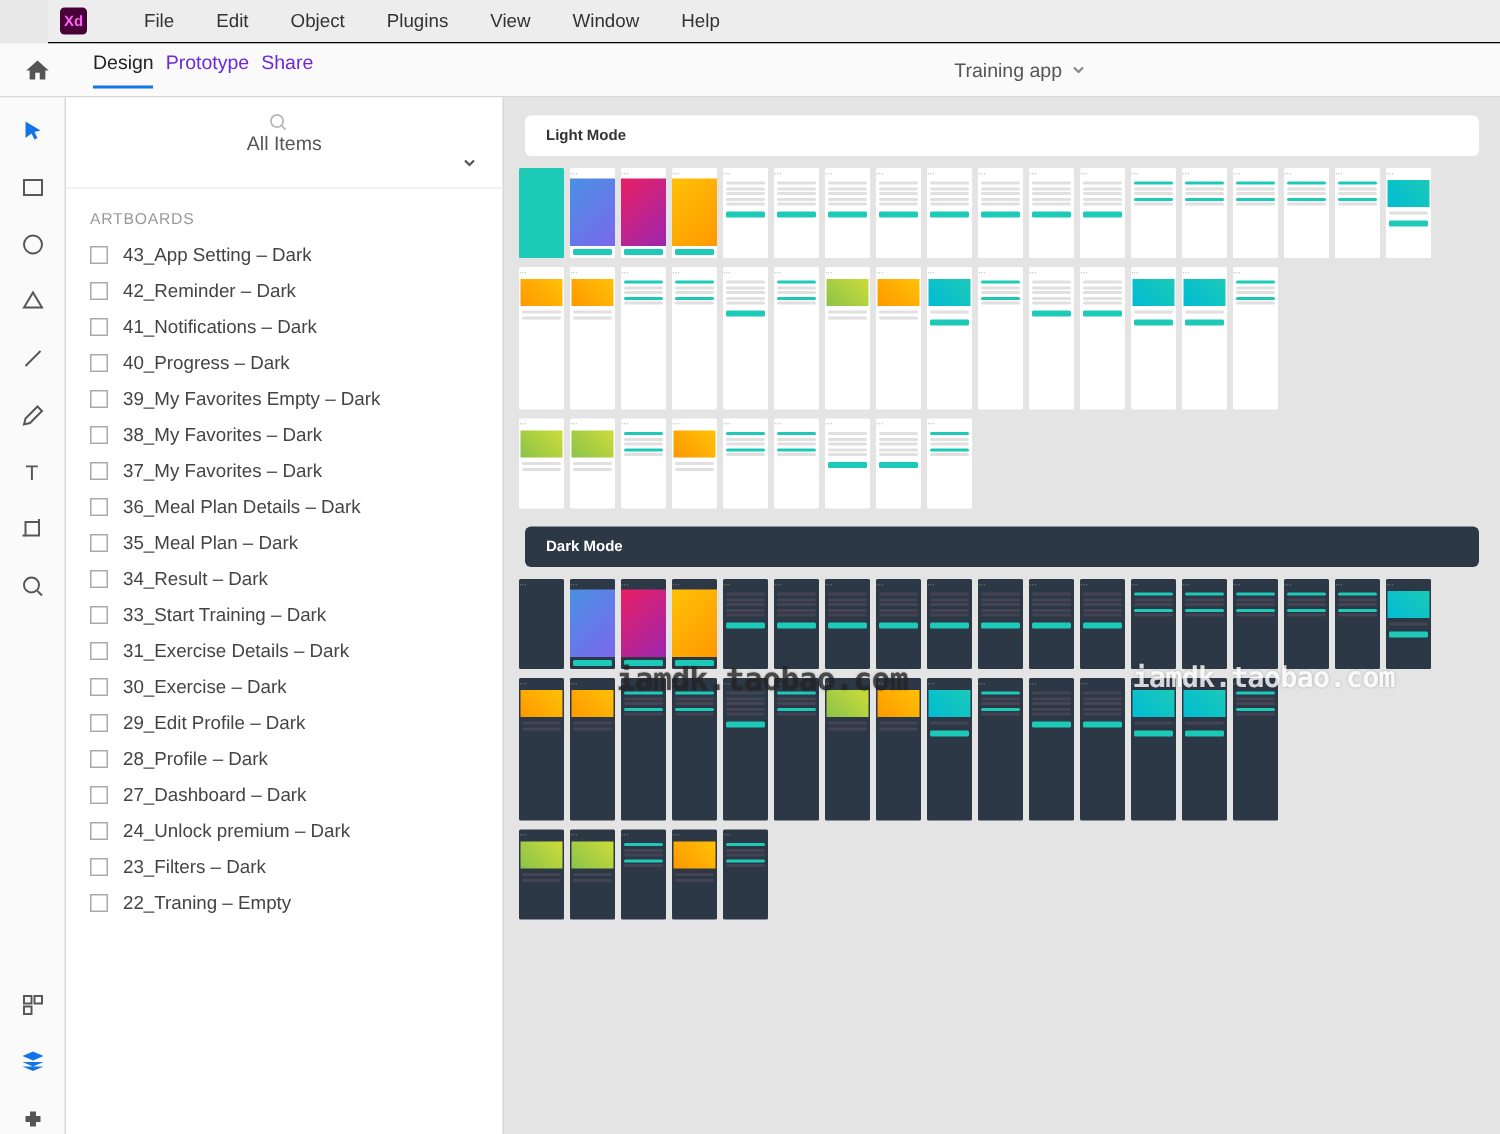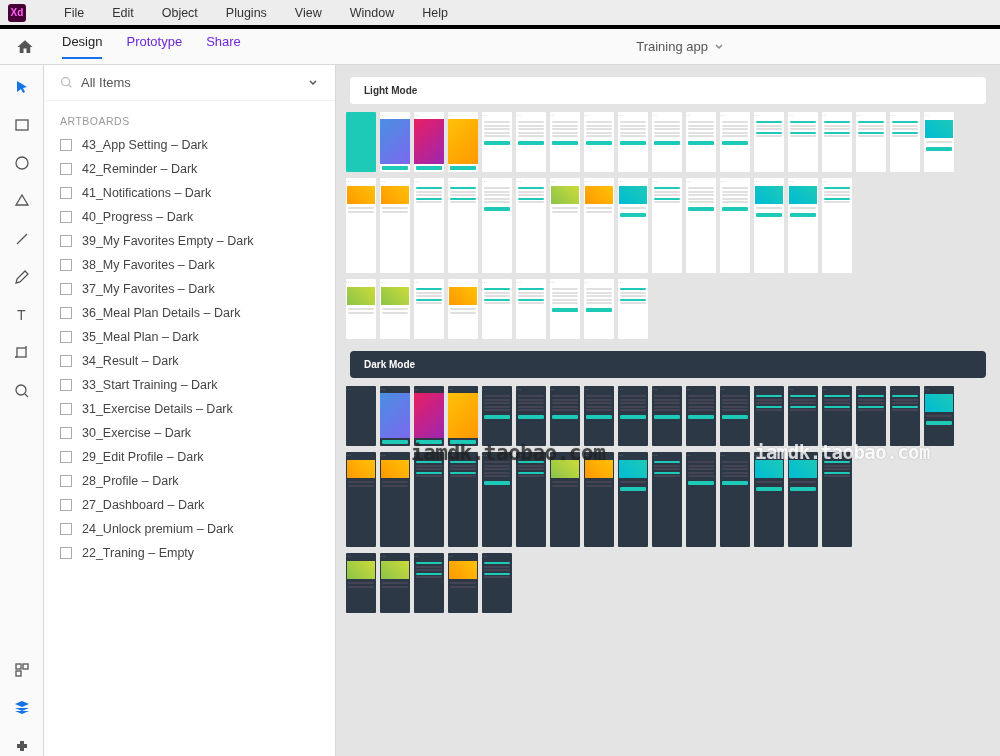--- a/index.html
+++ b/index.html
@@ -1,38 +1,38 @@
 <!DOCTYPE html>
 <html><head>
 <meta charset="utf-8">
 <style>
 * { margin: 0; padding: 0; box-sizing: border-box; font-family: -apple-system, BlinkMacSystemFont, "Segoe UI", Arial, sans-serif; }
 body { background: #e8e8e8; overflow: hidden; width: 1000px; height: 756px; }
 
-.menubar { height: 29px; background: #ededed; display: flex; align-items: center; padding-left: 8px; font-size: 12.5px; color: #333; border-bottom: 4px solid #000000; }
+.menubar { height: 29px; background: #ededed; display: flex; align-items: center; padding-left: 8px; font-size: 12.5px; color: #333; border-bottom: 1px solid #000000; margin-left: 32px; }
 .xd-logo { width: 18px; height: 18px; background: #470137; border-radius: 3px; display: flex; align-items: center; justify-content: center; margin-right: 24px; }
 .xd-logo span { color: #ff61f6; font-size: 10px; font-weight: bold; }
 .menu-item { padding: 0 14px; cursor: pointer; }
 
 .topbar { height: 36px; background: #fafafa; display: flex; align-items: center; padding: 0 16px; border-bottom: 1px solid #d8d8d8; font-size: 13px; }
 .home-icon { width: 18px; height: 18px; margin-right: 28px; }
-.mode-tabs { display: flex; gap: 24px; }
+.mode-tabs { display: flex; gap: 8px; }
 .mode-tab { color: #6d28d9; cursor: pointer; padding-bottom: 8px; }
 .mode-tab.active { color: #222; border-bottom: 2px solid #1473e6; font-weight: 500; }
 .doc-title { margin-left: auto; margin-right: 260px; color: #555; display: flex; align-items: center; gap: 6px; }
 
 .main { display: flex; height: calc(756px - 65px); }
 
 .toolbar { width: 44px; background: #fafafa; border-right: 1px solid #d8d8d8; display: flex; flex-direction: column; align-items: center; padding-top: 12px; gap: 18px; }
 .tool { width: 20px; height: 20px; cursor: pointer; display: flex; align-items: center; justify-content: center; color: #555; }
 .tool.active { color: #1473e6; }
 .tool-spacer { flex: 1; }
 
 .sidebar { width: 292px; background: #fff; border-right: 1px solid #d8d8d8; display: flex; flex-direction: column; overflow-y: auto; }
-.search-row { display: flex; align-items: center; padding: 10px 16px; border-bottom: 1px solid #eee; font-size: 13px; color: #555; }
+.search-row { display: flex; align-items: center; padding: 10px 16px; border-bottom: 1px solid #eee; font-size: 13px; color: #555; flex-direction: column; }
 .search-row .srch { margin-right: 8px; opacity: .6; }
 .search-row .chev { margin-left: auto; }
 .section-label { font-size: 10.5px; color: #999; letter-spacing: .5px; padding: 14px 16px 6px; font-weight: 400; }
 .layer-item { display: flex; align-items: center; padding: 5px 16px; font-size: 12.5px; color: #444; cursor: pointer; }
 .layer-item .artboard-icon { width: 12px; height: 12px; border: 1px solid #aaa; margin-right: 10px; flex-shrink: 0; }
 
 .canvas { flex: 1; background: #e4e4e4; position: relative; overflow: hidden; }
 .mode-header { background: #fff; border-radius: 4px; padding: 8px 14px; font-size: 10px; font-weight: bold; color: #333; margin: 12px 14px 8px; }
 .mode-header.dark { background: #2d3846; color: #fff; }
 
@@ -241,20 +241,24 @@
         <div class="layer-item">
           <span class="artboard-icon"></span>
           <span>27_Dashboard – Dark</span>
         </div>
         <div class="layer-item">
           <span class="artboard-icon"></span>
           <span>24_Unlock premium – Dark</span>
         </div>
         <div class="layer-item">
           <span class="artboard-icon"></span>
+          <span>23_Filters – Dark</span>
+        </div>
+        <div class="layer-item">
+          <span class="artboard-icon"></span>
           <span>22_Traning – Empty</span>
         </div>
       </div>
   </div>
 
   <div class="canvas">
     <div class="mode-header">Light Mode</div>
     <div class="board-rows" id="light-rows">
         <div class="board-row">
           <div class="artboard med splash">

